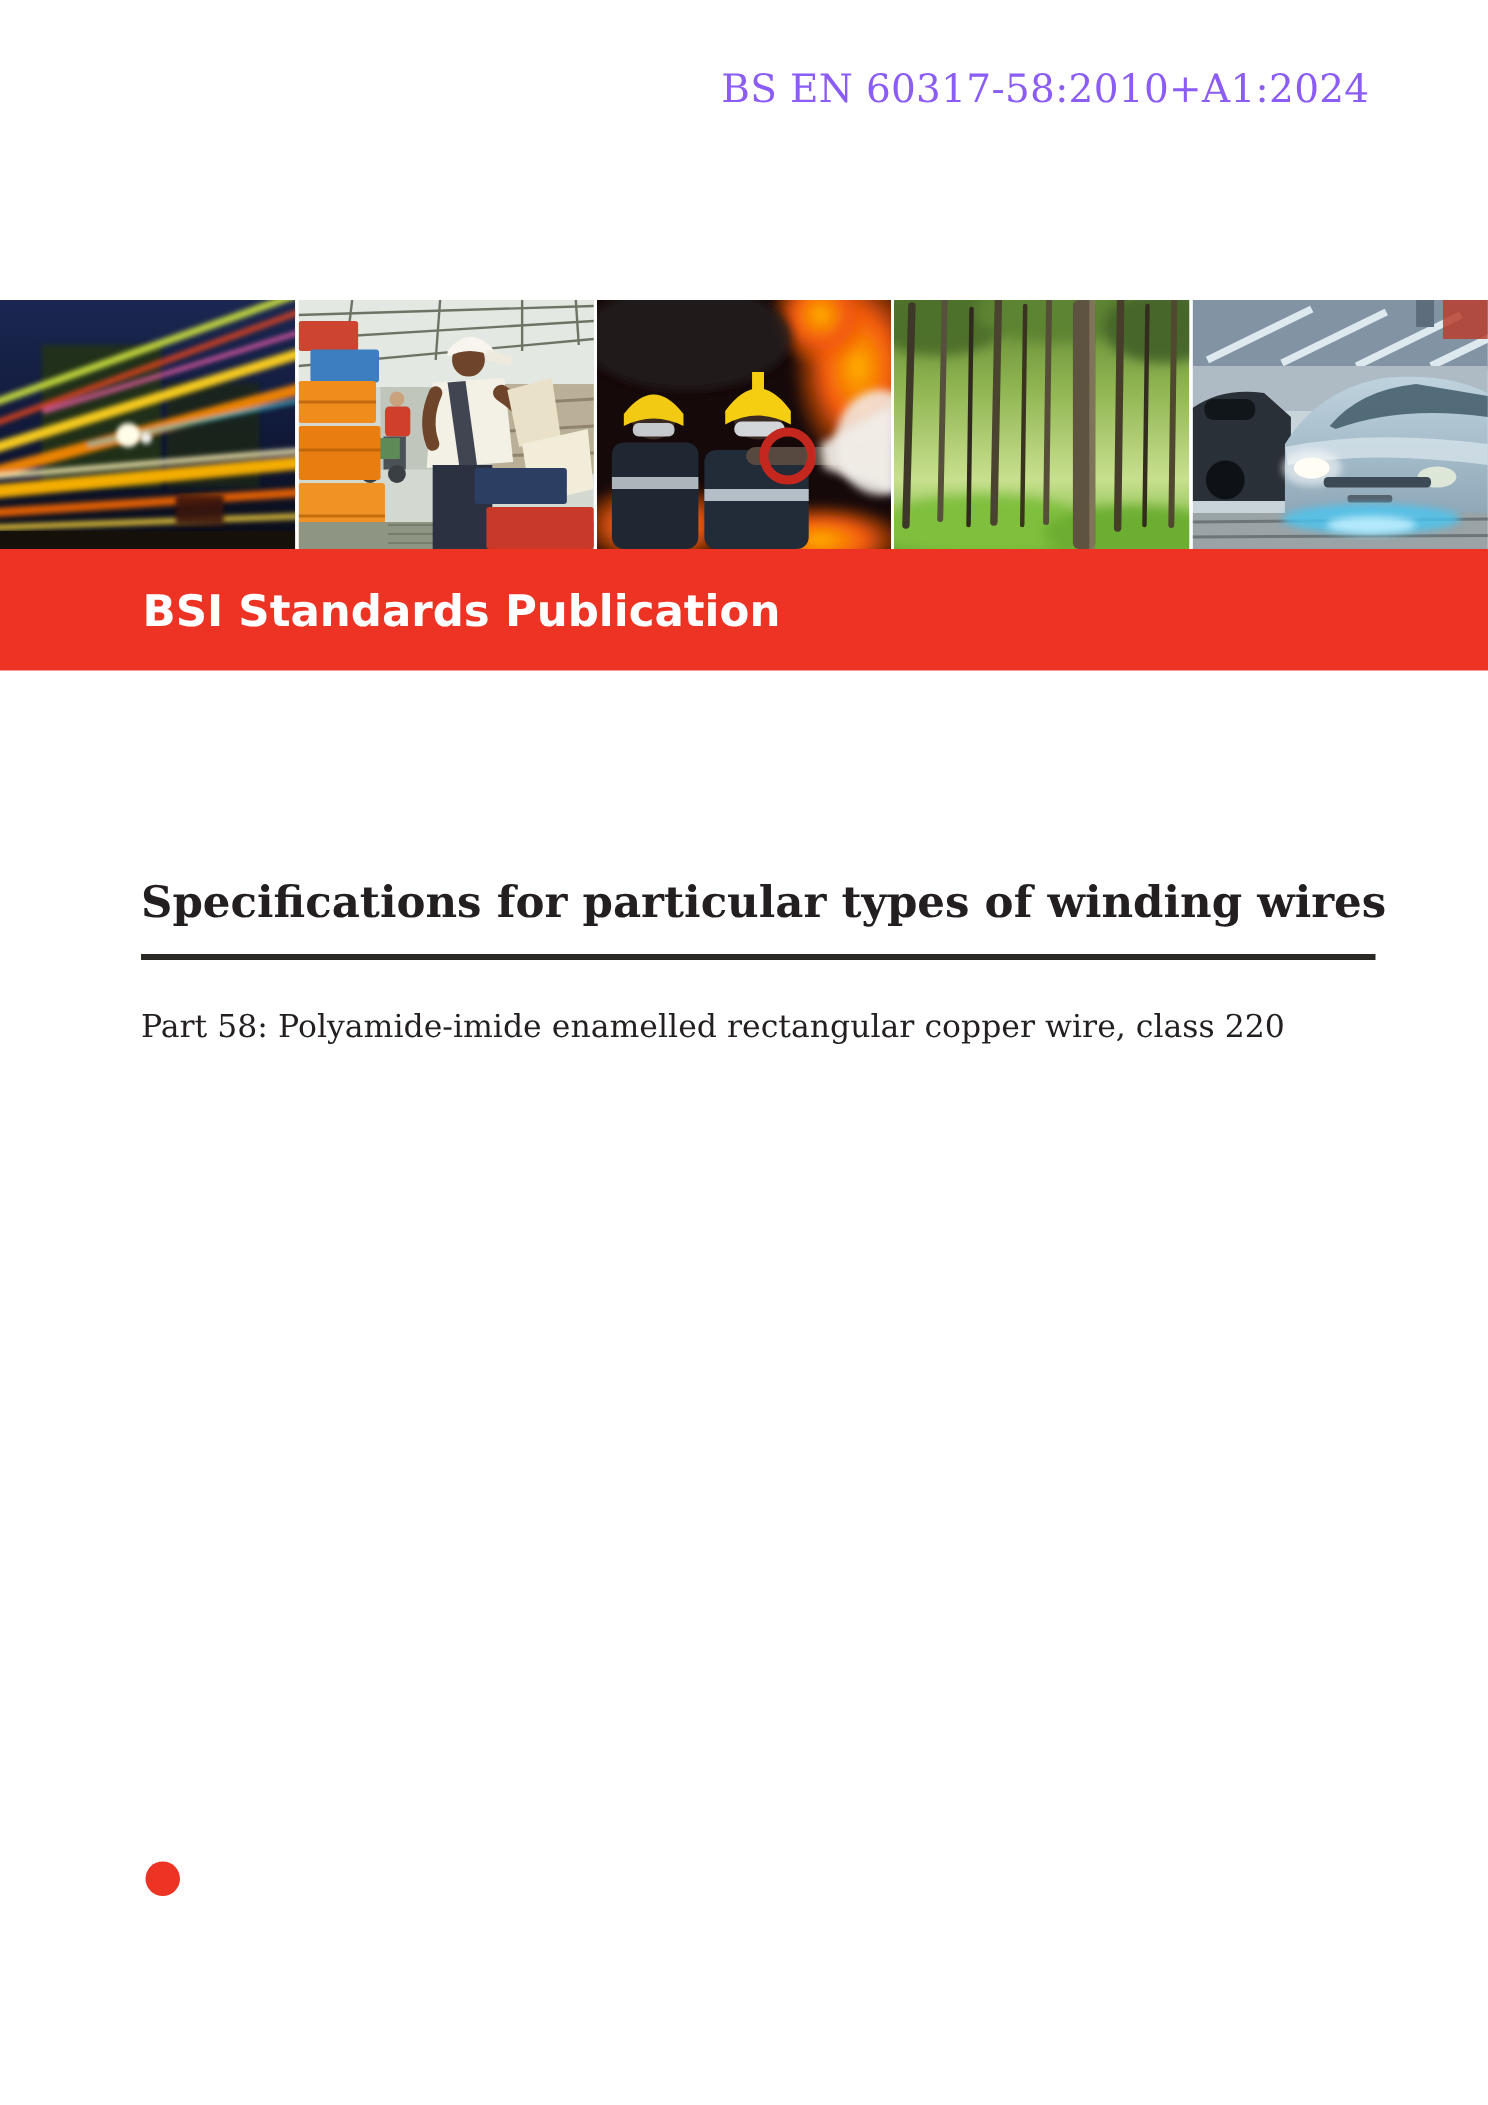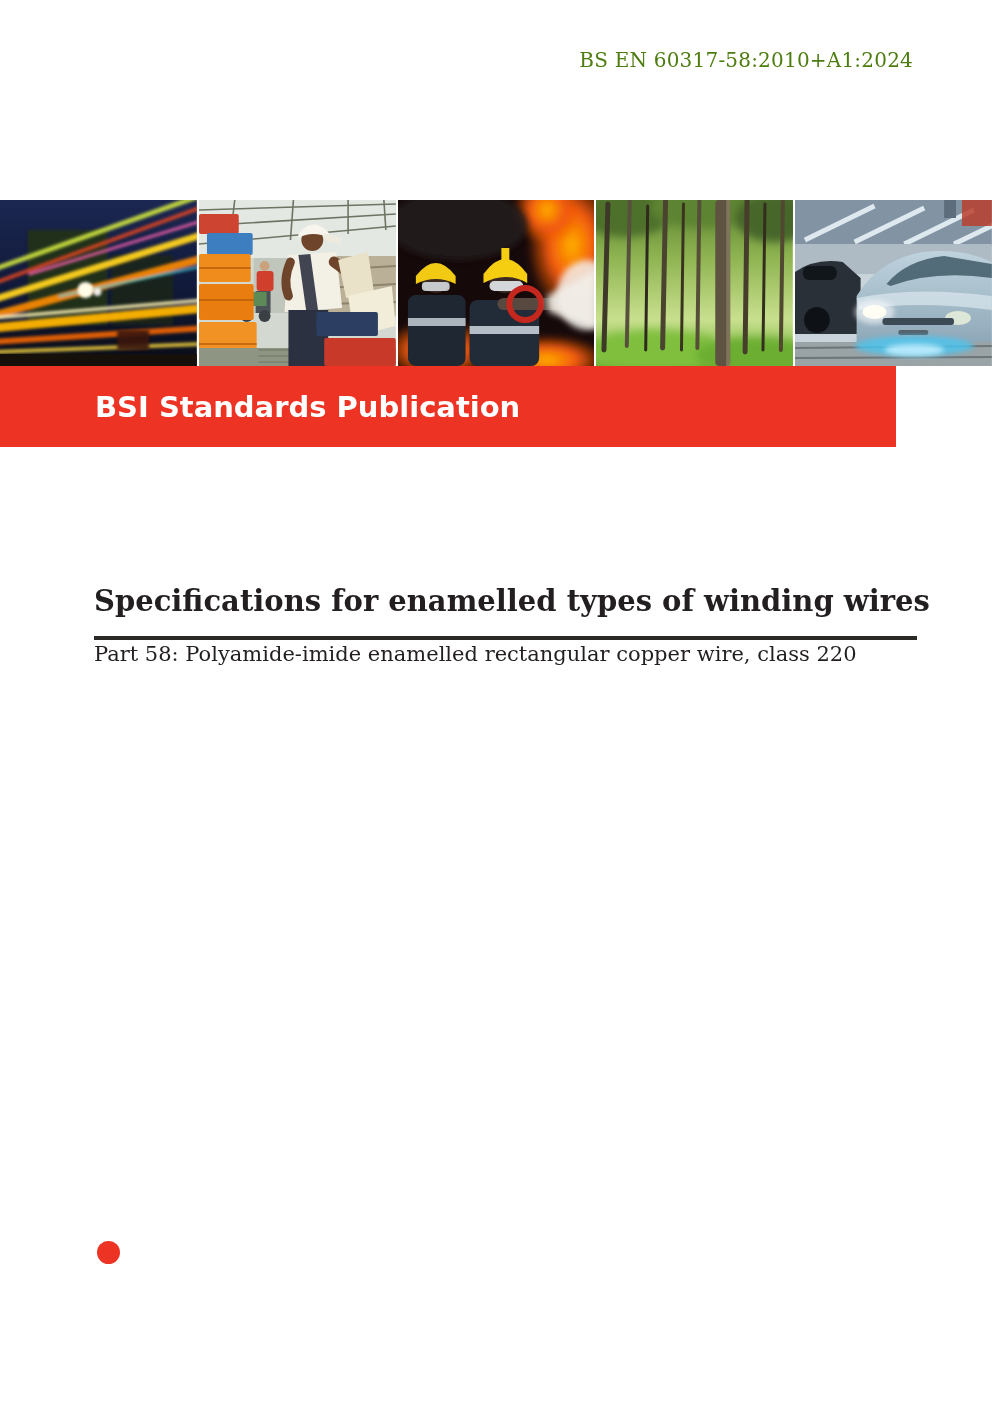--- a/index.html
+++ b/index.html
@@ -12,23 +12,23 @@
     overflow: hidden;
     font-family: "DejaVu Serif", serif;
     color: #231f20;
   }
 
   
   .doc-ref {
     position: absolute;
     top: 42px;
     right: 79px;
-    font-size: 20px;
+    font-size: 26px;
     line-height: 36px;
-    color: #4d7c0f;
+    color: #8b5cf6;
     letter-spacing: 0.2px;
     white-space: nowrap;
   }
 
   
   .photo-strip {
     position: absolute;
     top: 200px;
     left: 0;
     width: 992px;
@@ -38,21 +38,21 @@
     background: #ffffff;
   }
   .photo-panel { flex: 1 1 0; height: 100%; overflow: hidden; }
   .photo-panel svg { display: block; width: 100%; height: 100%; }
 
   
   .banner {
     position: absolute;
     top: 366px;
     left: 0;
-    width: 896px;
+    width: 992px;
     height: 81px;
     background: #ED3324;
     display: flex;
     align-items: center;
   }
   .banner-title {
     margin-left: 95px;
     font-family: "DejaVu Sans", sans-serif;
     font-weight: 700;
     font-size: 29px;
@@ -76,20 +76,21 @@
     color: #231f20;
     white-space: nowrap;
   }
   .title-rule {
     margin-top: 16px;
     width: 100%;
     height: 4px;
     background: #2b2926;
   }
   .doc-subtitle {
+    margin-top: 30px;
     font-family: "DejaVu Serif", serif;
     font-size: 21px;
     line-height: 28px;
     color: #231f20;
     white-space: nowrap;
   }
 
   
   .logo {
     position: absolute;
@@ -331,21 +332,21 @@
         <ellipse cx="120" cy="150" rx="30" ry="6" fill="#bfeeff" opacity="0.9" filter="url(#p5b)"></ellipse>
       </svg>
     </div>
   </div>
 
   <div class="banner">
     <div class="banner-title">BSI Standards Publication</div>
   </div>
 
   <div class="title-block">
-    <div class="doc-title">Specifications for enamelled types of winding wires</div>
+    <div class="doc-title">Specifications for particular types of winding wires</div>
     <div class="title-rule"></div>
     <div class="doc-subtitle">Part 58: Polyamide-imide enamelled rectangular copper wire, class 220</div>
   </div>
 
   <div class="logo">
     <span class="logo-dot"></span>
   </div>
 
 </div>
 

